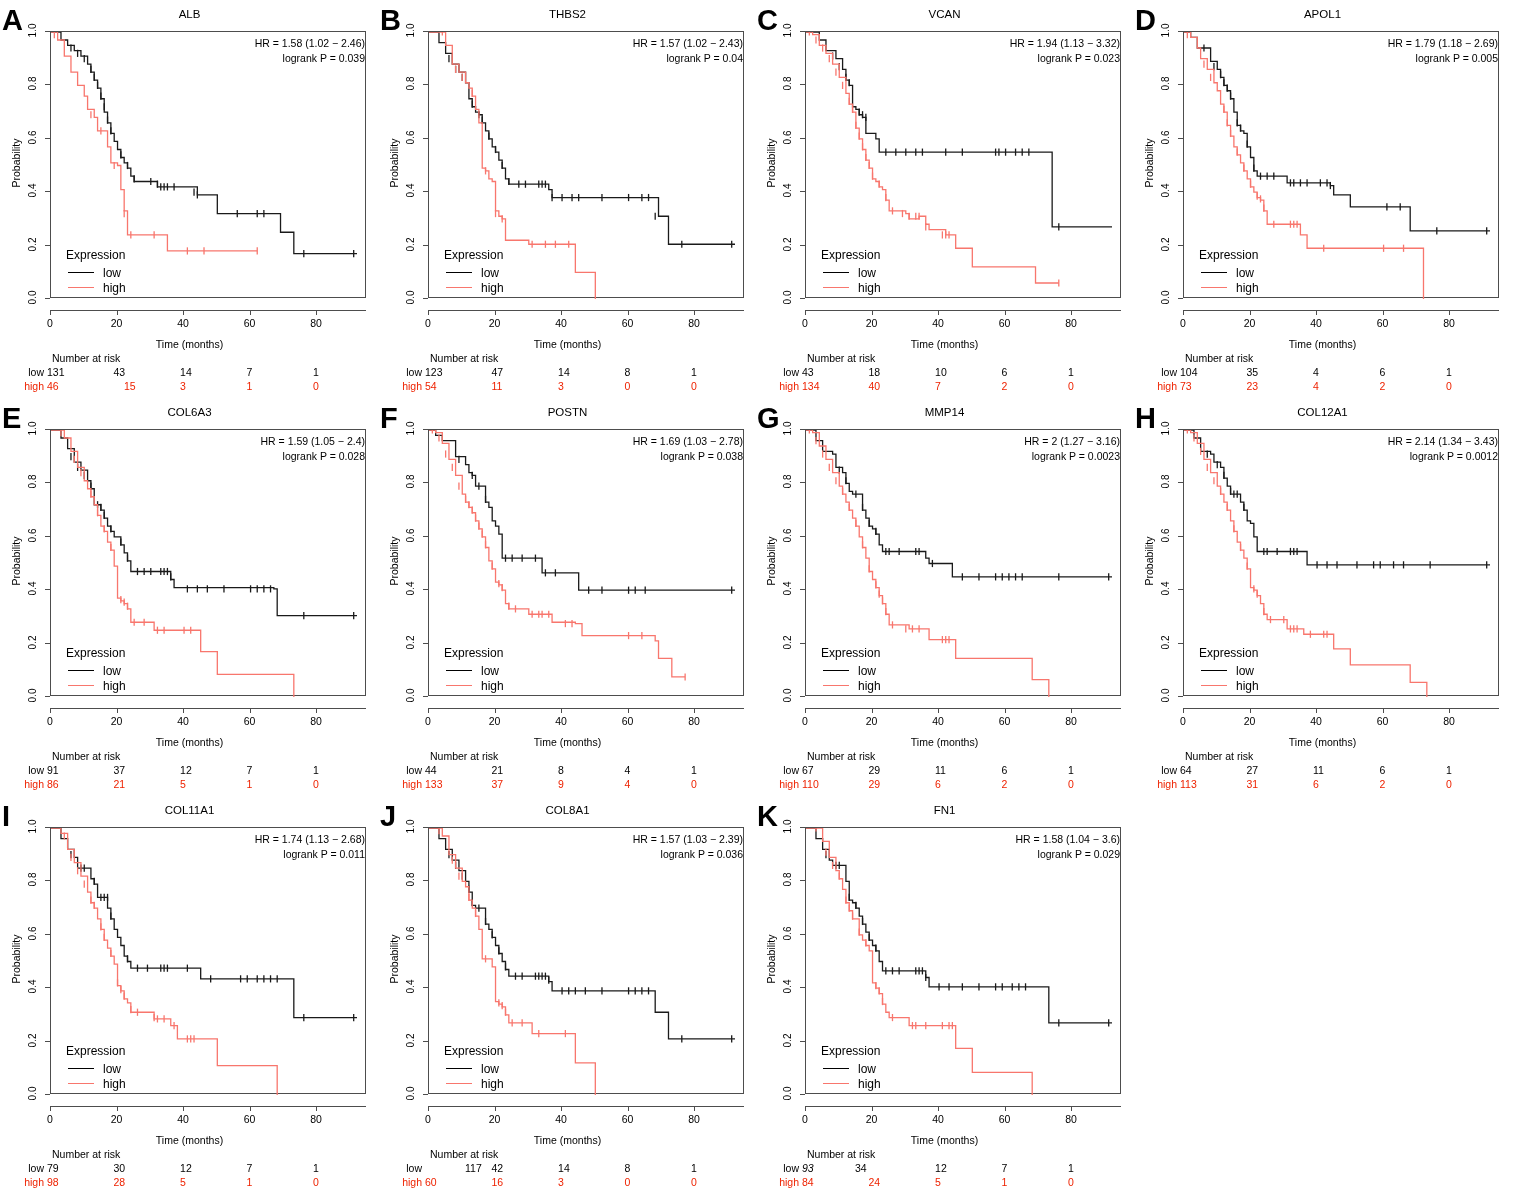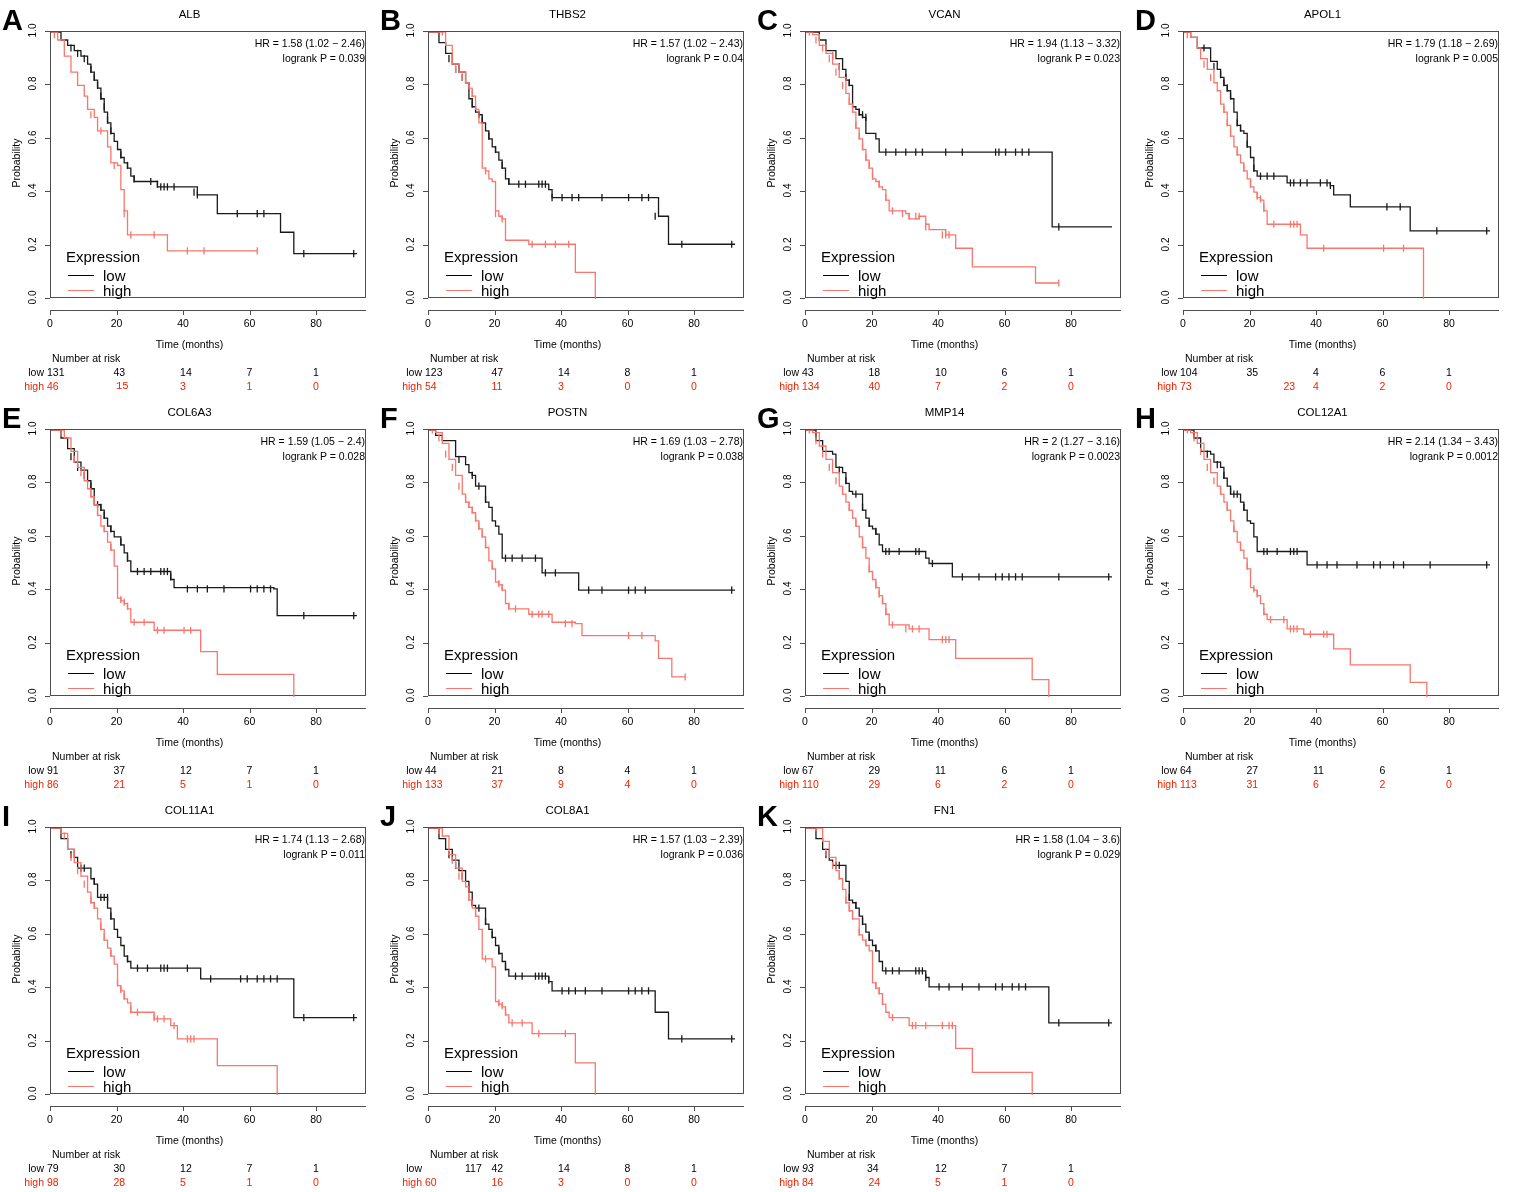--- a/index.html
+++ b/index.html
@@ -61,21 +61,21 @@
   }
 
   
   .stats{
     position:absolute;right:14px;top:36px;
     text-align:right;font-size:10.5px;line-height:1.45;
     white-space:nowrap;
   }
 
   
-  .legend{position:absolute;left:66px;top:248px;font-size:15px;}
+  .legend{position:absolute;left:66px;top:248px;font-size:12px;}
   .legend-title{margin-bottom:3px;}
   .legend-row{display:flex;align-items:center;height:15px;}
   .legend-swatch{
     display:inline-block;width:26px;height:0;
     border-top:1.6px solid #000;margin-right:9px;margin-left:2px;
   }
   .legend-swatch.high{border-top-color:#F8766D;}
   .legend-label{display:inline-block;}
 
   
@@ -189,21 +189,21 @@
           <span class="risk-rowlabel" style="left: 14px;">low</span>
           <span class="risk-cell" style="left: 47px;">131</span>
           <span class="risk-cell" style="left: 113.526px;">43</span>
           <span class="risk-cell" style="left: 180.053px;">14</span>
           <span class="risk-cell" style="left: 246.579px;">7</span>
           <span class="risk-cell" style="left: 313.105px;">1</span>
         </div>
         <div class="risk-row high">
           <span class="risk-rowlabel" style="left: 14px;">high</span>
           <span class="risk-cell" style="left: 47px;">46</span>
-          <span class="risk-cell" style="left: 116px; font-family: Liberation Mono, monospace;">15</span>
+          <span class="risk-cell" style="left: 124px;">15</span>
           <span class="risk-cell" style="left: 180.053px;">3</span>
           <span class="risk-cell" style="left: 246.579px;">1</span>
           <span class="risk-cell" style="left: 313.105px;">0</span>
         </div>
       </div>
     </div>
     <div class="panel" style="left: 378px; top: 0px;">
       <div class="panel-letter">B</div>
       <div class="panel-title">THBS2</div>
       <div class="plotbox">
@@ -535,21 +535,21 @@
           <span class="risk-rowlabel" style="left: 14px;">low</span>
           <span class="risk-cell" style="left: 47px;">104</span>
           <span class="risk-cell" style="left: 113.526px;">35</span>
           <span class="risk-cell" style="left: 180.053px;">4</span>
           <span class="risk-cell" style="left: 246.579px;">6</span>
           <span class="risk-cell" style="left: 313.105px;">1</span>
         </div>
         <div class="risk-row high">
           <span class="risk-rowlabel" style="left: 14px;">high</span>
           <span class="risk-cell" style="left: 47px;">73</span>
-          <span class="risk-cell" style="left: 113.526px; margin-left: 37px;">23</span>
+          <span class="risk-cell" style="left: 113.526px;">23</span>
           <span class="risk-cell" style="left: 180.053px;">4</span>
           <span class="risk-cell" style="left: 246.579px;">2</span>
           <span class="risk-cell" style="left: 313.105px;">0</span>
         </div>
       </div>
     </div>
     <div class="panel" style="left: 0px; top: 398px;">
       <div class="panel-letter">E</div>
       <div class="panel-title">COL6A3</div>
       <div class="plotbox">
@@ -1340,21 +1340,21 @@
         <div class="legend-row">
           <span class="legend-swatch high"></span>
           <span class="legend-label">high</span>
         </div>
       </div>
       <div class="risk">
         <div class="risk-title">Number at risk</div>
         <div class="risk-row low">
           <span class="risk-rowlabel" style="left: 14px;">low</span>
           <span class="risk-cell" style="left: 47px; font-style: italic;">93</span>
-          <span class="risk-cell" style="left: 112px;">34</span>
+          <span class="risk-cell" style="left: 100px;">34</span>
           <span class="risk-cell" style="left: 180.053px;">12</span>
           <span class="risk-cell" style="left: 246.579px;">7</span>
           <span class="risk-cell" style="left: 313.105px;">1</span>
         </div>
         <div class="risk-row high">
           <span class="risk-rowlabel" style="left: 14px;">high</span>
           <span class="risk-cell" style="left: 47px;">84</span>
           <span class="risk-cell" style="left: 113.526px;">24</span>
           <span class="risk-cell" style="left: 180.053px;">5</span>
           <span class="risk-cell" style="left: 246.579px;">1</span>

